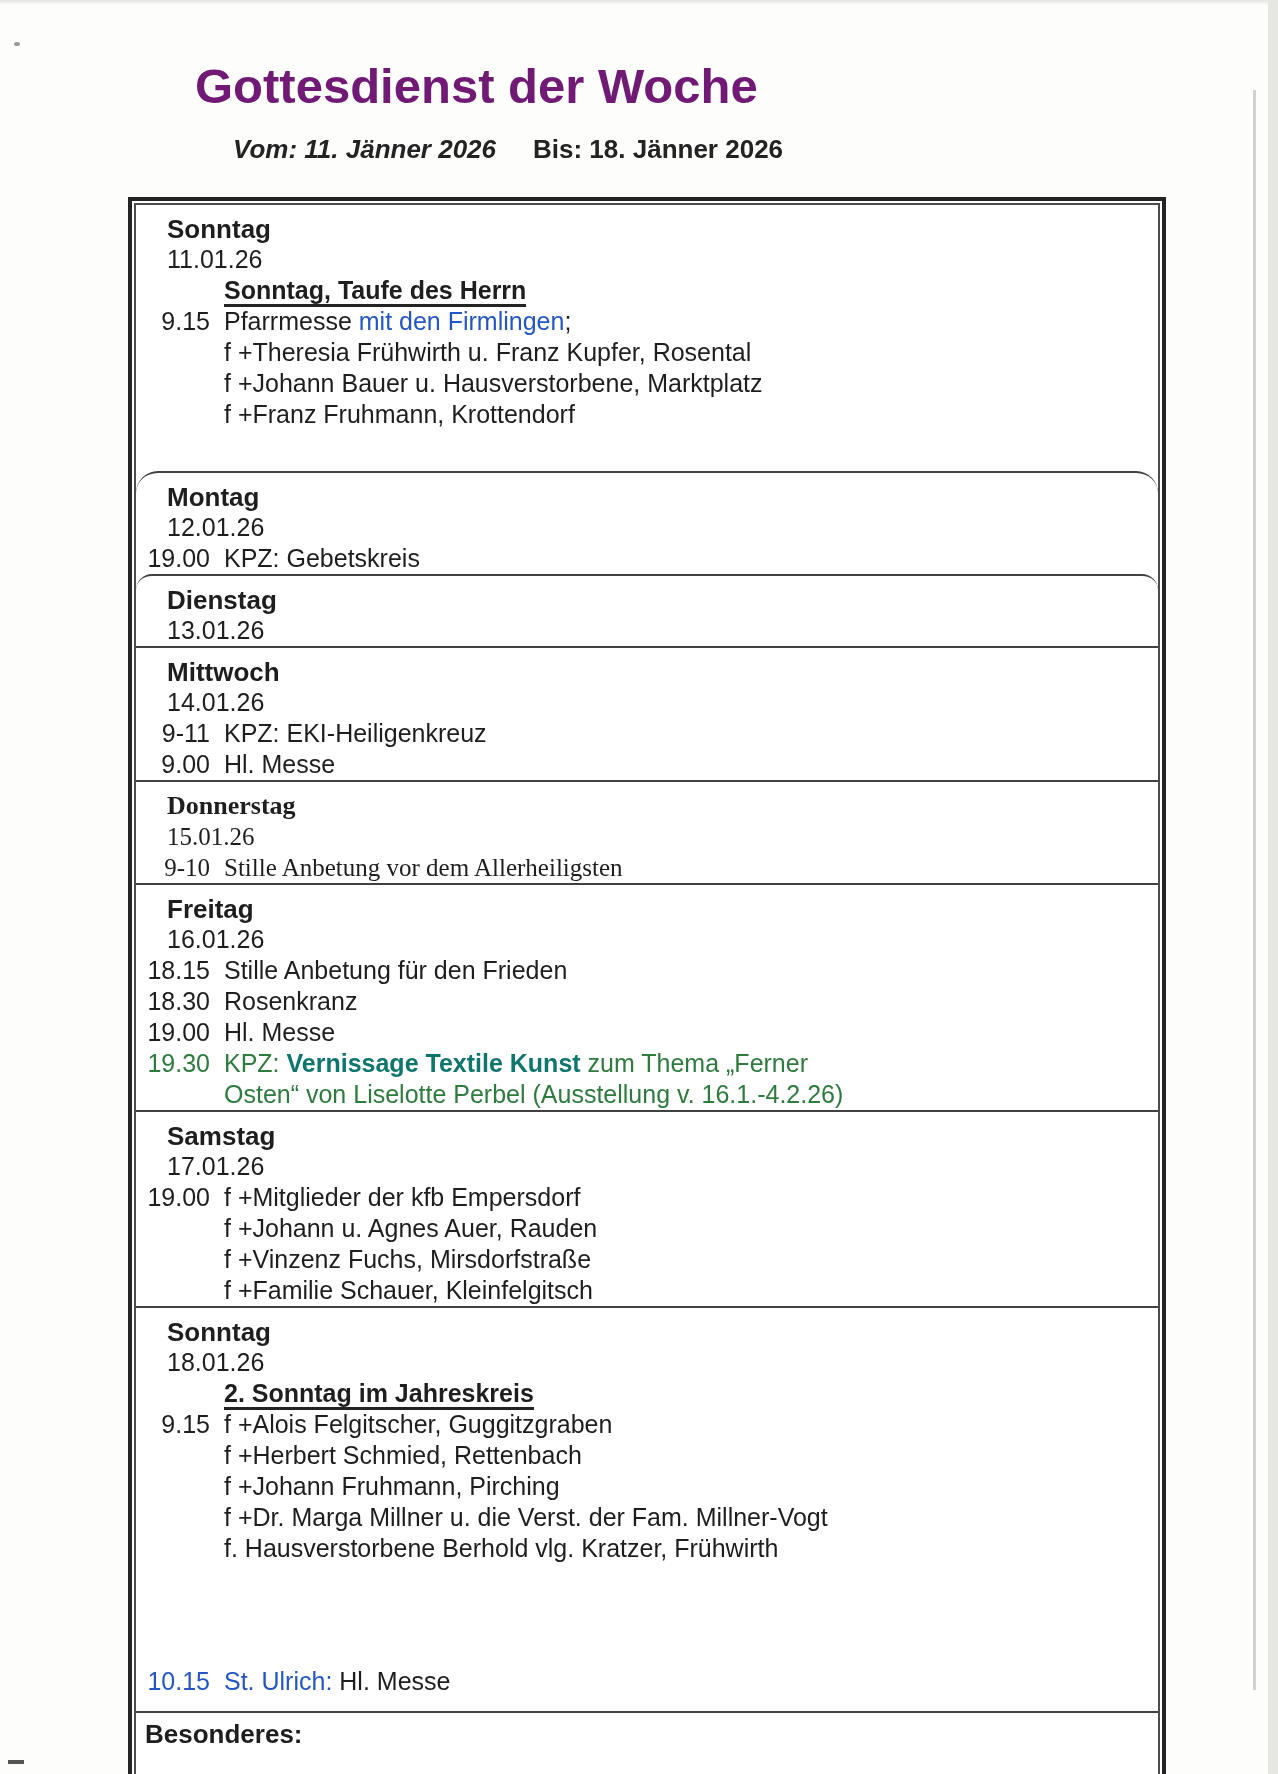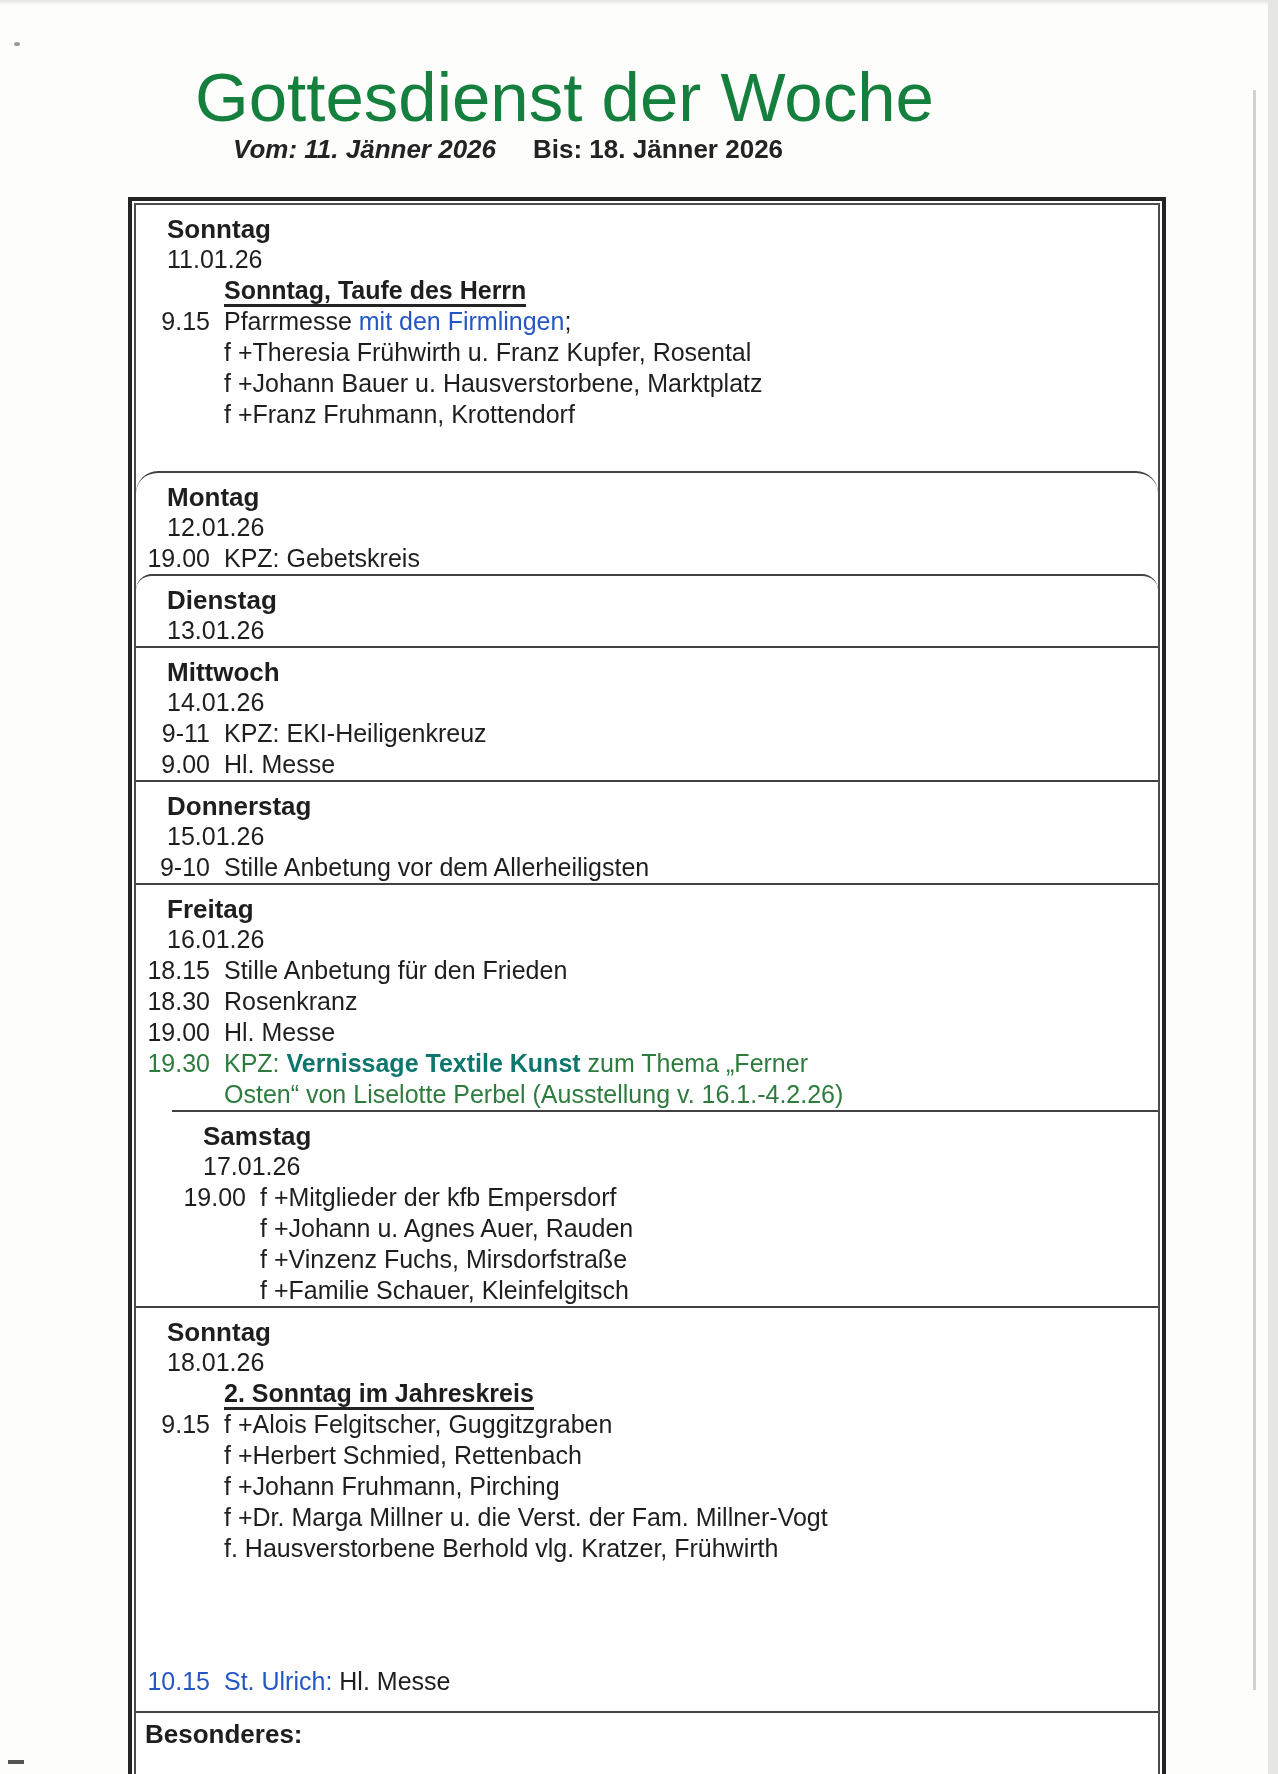--- a/index.html
+++ b/index.html
@@ -14,21 +14,21 @@
   
   .scan-edge-right{position:absolute;top:0;right:0;width:10px;height:1774px;background:#e6e6e3;}
   .scan-line-right{position:absolute;top:90px;right:22px;width:3px;height:1600px;background:#d2d2cf;}
   .scan-top{position:absolute;top:0;left:0;width:100%;height:5px;background:linear-gradient(#e3e3e0,rgba(255,255,255,0));}
   .speck1{position:absolute;left:14px;top:42px;width:6px;height:4px;background:#9a9a98;border-radius:50%;}
   .speck2{position:absolute;left:8px;top:1760px;width:16px;height:4px;background:#555;}
   .speck3{position:absolute;left:788px;top:1078px;width:4px;height:10px;background:#8a7a3a;transform:rotate(18deg);}
 
   .doc-title{
     position:absolute;left:195px;top:58px;
-    font-size:69px;font-weight:normal;letter-spacing:0px;color:#15803d;
+    font-size:49px;font-weight:bold;letter-spacing:0px;color:#701a75;
     white-space:nowrap;
   }
   .date-line{position:absolute;left:0;top:134px;width:100%;font-size:26px;font-weight:bold;color:#232323;}
   .date-line .from{position:absolute;left:233px;white-space:nowrap;font-style:italic;}
   .date-line .to{position:absolute;left:533px;white-space:nowrap;}
 
   .frame{
     position:absolute;left:128px;top:197px;width:1038px;
     border:4px solid #242424;border-bottom-width:10px;
     padding:2px;box-sizing:border-box;
@@ -129,21 +129,21 @@
             <div class="line">
               <div class="time">9-11</div>
               <div class="text"><span>KPZ: EKI-Heiligenkreuz</span></div>
             </div>
             <div class="line">
               <div class="time">9.00</div>
               <div class="text"><span>Hl. Messe</span></div>
             </div>
           </div>
         </div>
-        <div class="row" style="min-height: 93px;">
+        <div class="row" style="min-height: 93px; font-family: Liberation Serif, serif;">
           <div class="day-col">
             <div class="day">Donnerstag</div>
             <div class="date">15.01.26</div>
           </div>
           <div class="content-col">
             <div class="line">
               <div class="time">9-10</div>
               <div class="text"><span>Stille Anbetung vor dem Allerheiligsten</span></div>
             </div>
           </div>
@@ -169,21 +169,21 @@
             <div class="line">
               <div class="time" style="color: rgb(46, 123, 62);">19.30</div>
               <div class="text"><span style="color: rgb(46, 123, 62);">KPZ: </span><span style="color: #0f766e; font-weight: bold;">Vernissage Textile Kunst</span><span style="color: rgb(46, 123, 62);"> zum Thema „Ferner</span></div>
             </div>
             <div class="line">
               <div class="time"></div>
               <div class="text"><span style="color: rgb(46, 123, 62);">Osten“ von Liselotte Perbel (Ausstellung v. 16.1.-4.2.26)</span></div>
             </div>
           </div>
         </div>
-        <div class="row" style="min-height: 181px; margin-left: 36px;">
+        <div class="row" style="min-height: 181px;">
           <div class="day-col">
             <div class="day">Samstag</div>
             <div class="date">17.01.26</div>
           </div>
           <div class="content-col">
             <div class="line">
               <div class="time">19.00</div>
               <div class="text"><span>f +Mitglieder der kfb Empersdorf</span></div>
             </div>
             <div class="line">

